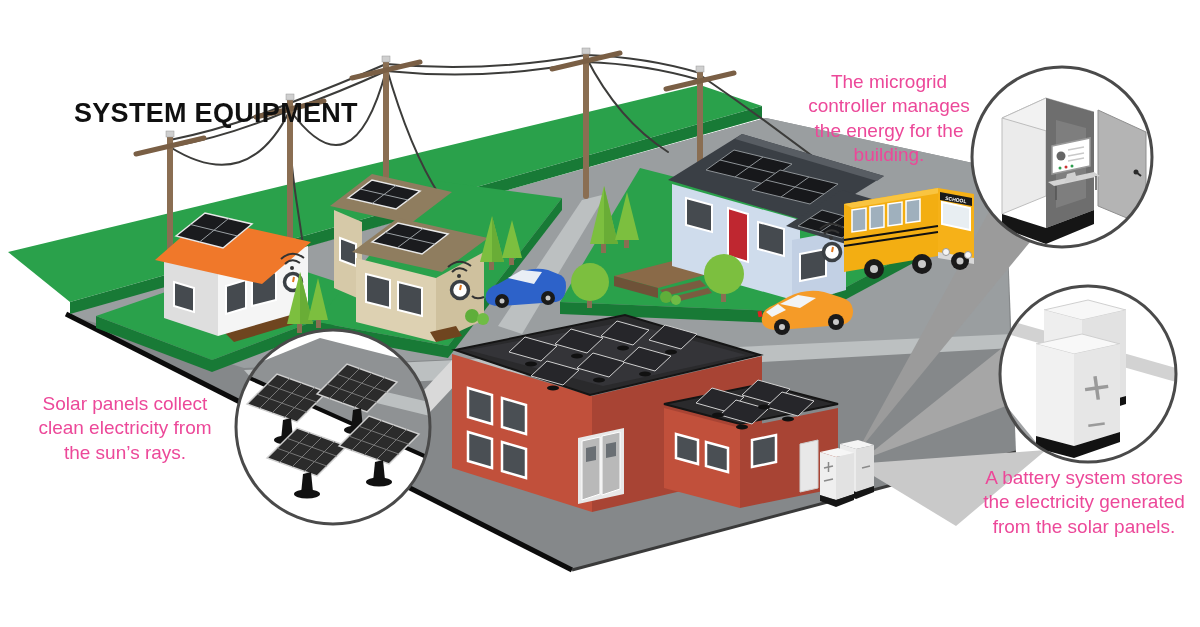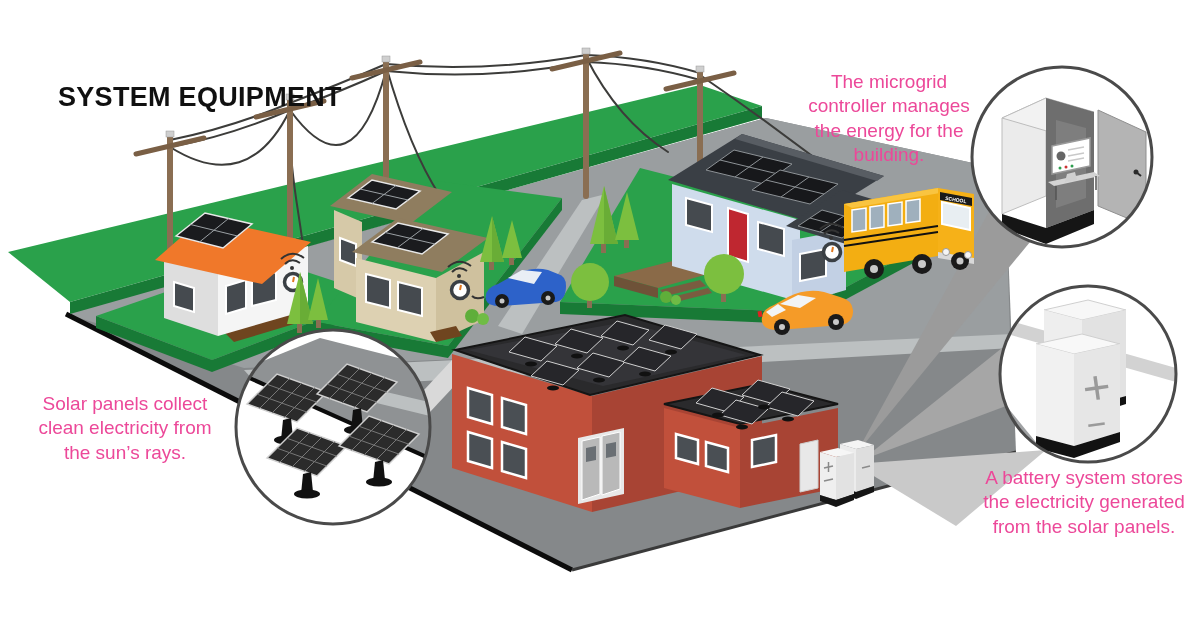--- a/index.html
+++ b/index.html
@@ -1,19 +1,19 @@
 <!DOCTYPE html>
 <html><head>
 <meta charset="utf-8">
 <style>
   html,body{margin:0;padding:0;background:#fff;}
   .canvas{position:relative;width:1200px;height:627px;background:#ffffff;overflow:hidden;
           font-family:"Liberation Sans",sans-serif;}
   .canvas svg{position:absolute;left:0;top:0;}
-  .title{position:absolute;left:58px;top:82px;margin:0;font-size:27px;font-weight:800;
+  .title{position:absolute;left:58px;top:82px;margin:16px;font-size:27px;font-weight:800;
          letter-spacing:.3px;color:#101010;text-align:right;}
   .callout{position:absolute;margin:0;font-size:19px;font-weight:400;line-height:1.28;
            color:#ec4899;text-align:center;}
   .callout-controller{left:796px;top:70px;width:186px;}
   .callout-solar{left:30px;top:392px;width:190px;}
   .callout-battery{left:974px;top:466px;width:220px;}
 </style>
 </head>
 <body>
 

